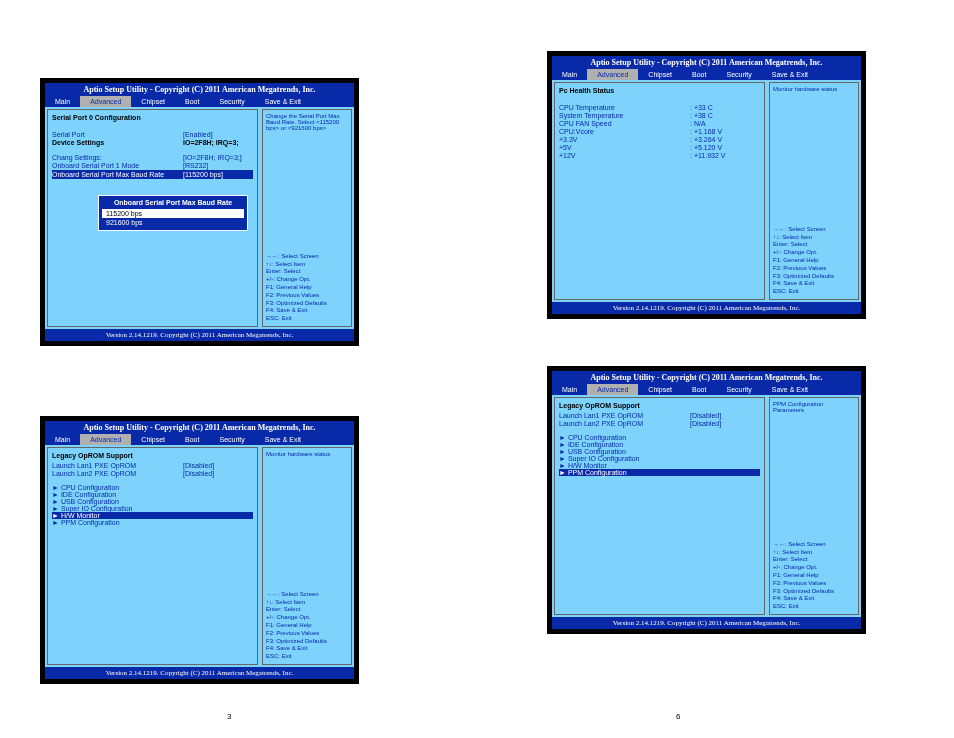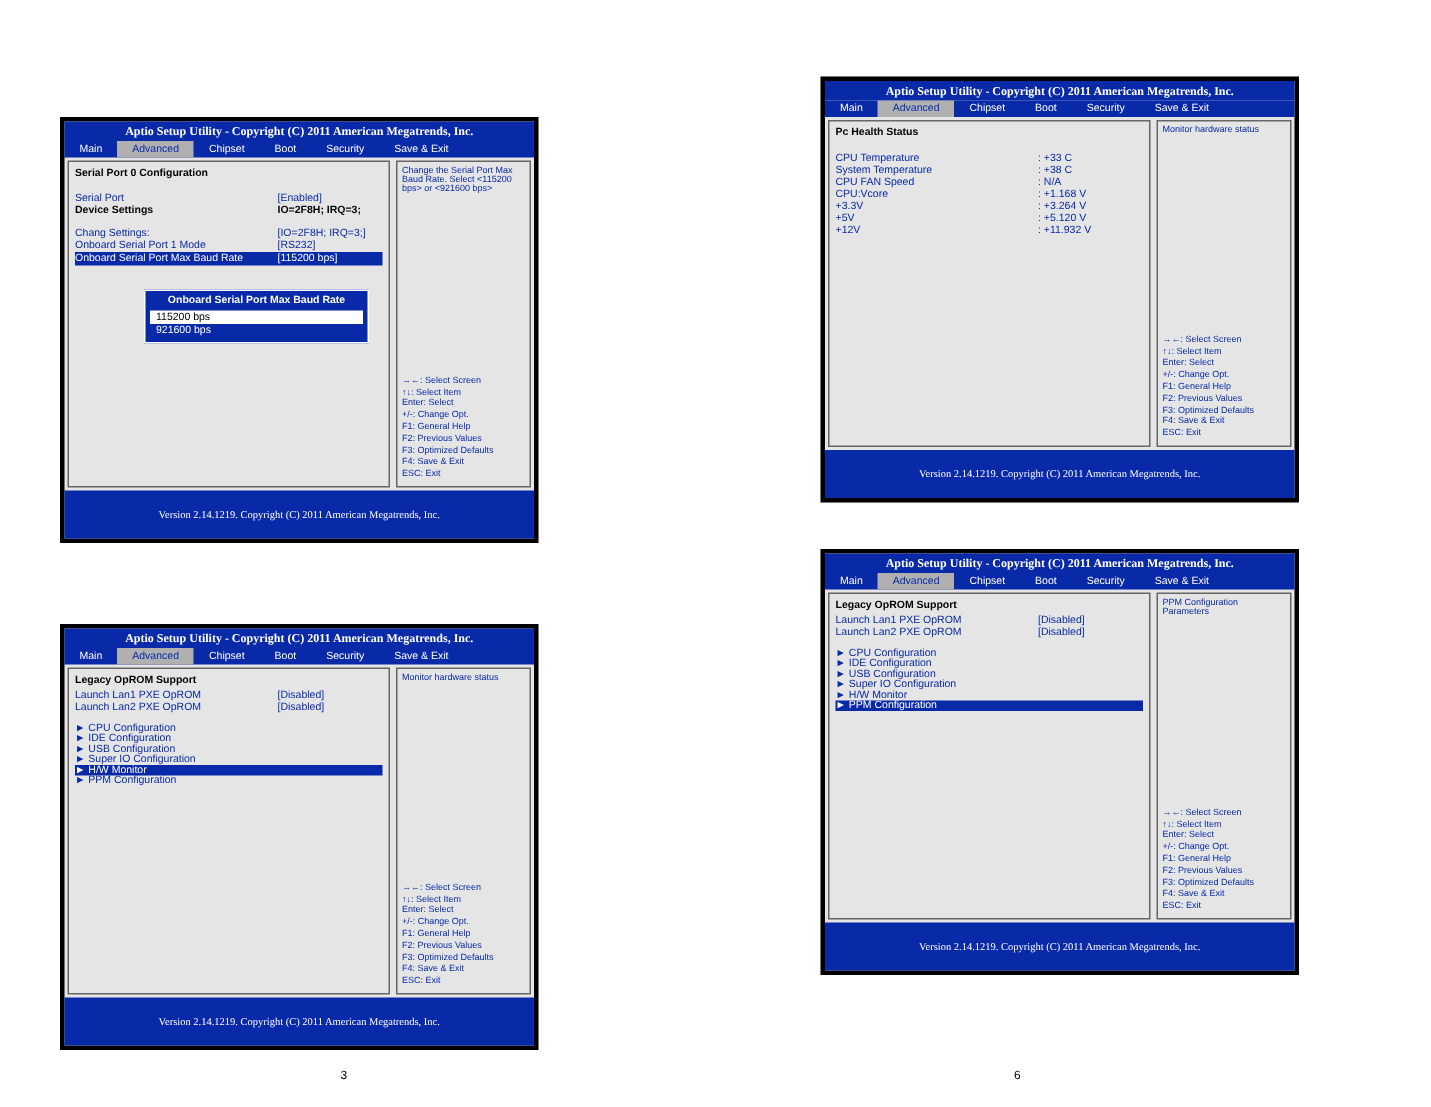--- a/index.html
+++ b/index.html
@@ -5,22 +5,22 @@
   * { margin: 0; padding: 0; box-sizing: border-box; }
   body {
     background: #fff;
     font-family: Arial, sans-serif;
     width: 954px;
     height: 738px;
     position: relative;
   }
   .panel {
     position: absolute;
-    border: 3px solid #000000;
-    background: #e5e5e5;
+    border: 5px solid #000000;
+    background: #7dd3fc;
   }
   .titlebar {
     background: #0829a8;
     color: #fff;
     font-weight: bold;
     font-size: 8px;
     text-align: center;
     padding: 2px 0;
     font-family: "Times New Roman", serif;
   }
@@ -80,21 +80,21 @@
     padding: 3px;
   }
   .popup-title { text-align: center; font-weight: bold; margin-bottom: 3px; }
   .popup-item { padding: 1px 4px; }
   .popup-item.sel { background: #fff; color: #000; }
   .footer {
     background: #0829a8;
     color: #fff;
     font-size: 7px;
     text-align: center;
-    padding: 12px 0;
+    padding: 2px 0;
     font-family: "Times New Roman", serif;
   }
   .page-num { position: absolute; font-size: 8px; color: #000; }
   .section-head { color: #000; font-weight: bold; margin-bottom: 3px; }
 </style>
 </head>
 <body>
 
 <div class="panel" style="left:40px; top:78px; width:319px;">
   <div class="titlebar">Aptio Setup Utility - Copyright (C) 2011 American Megatrends, Inc.</div>

